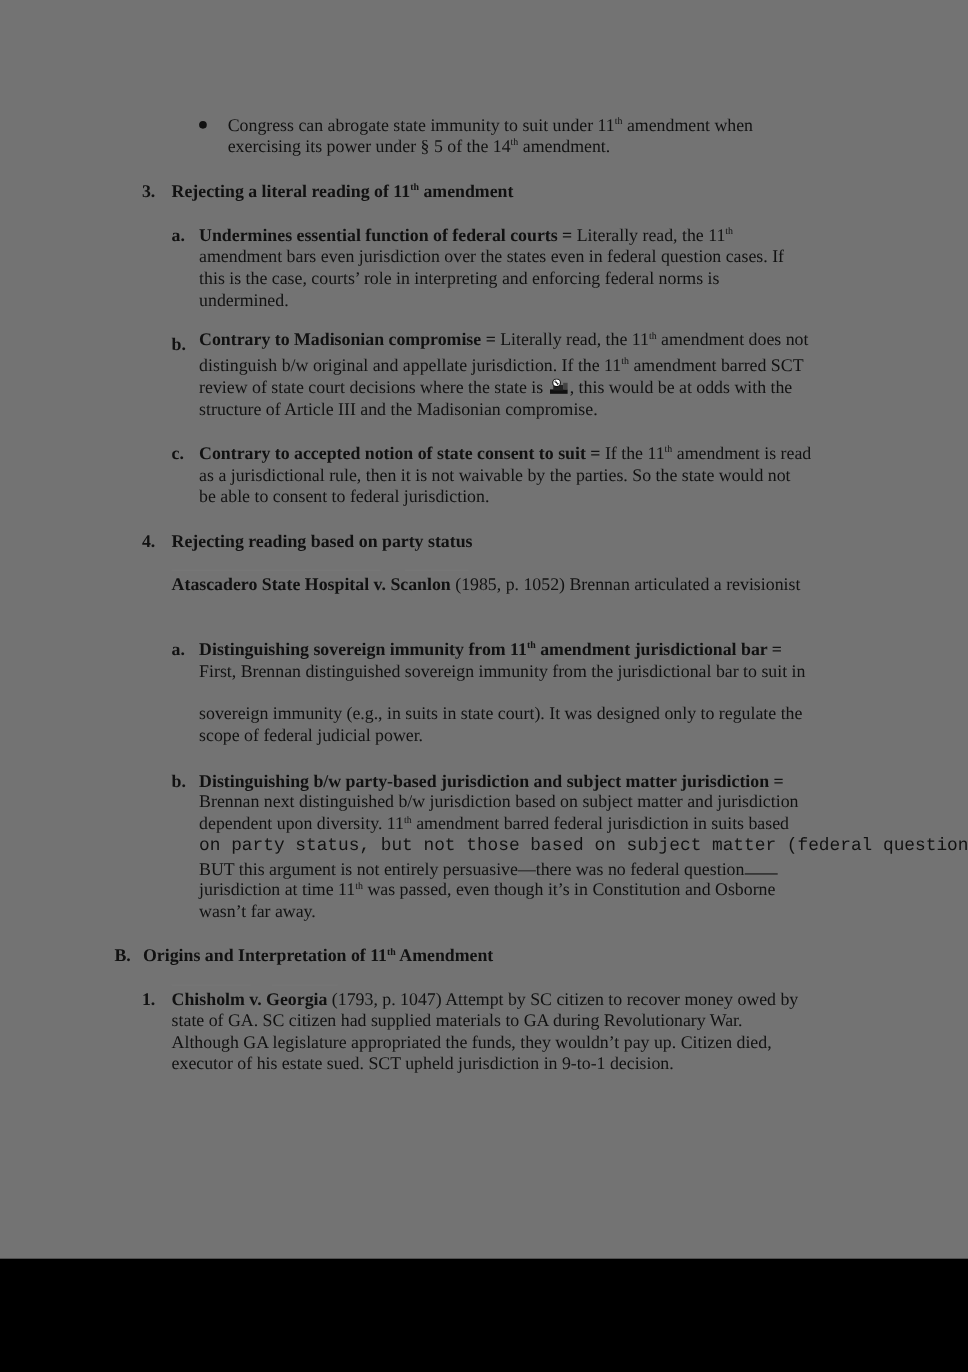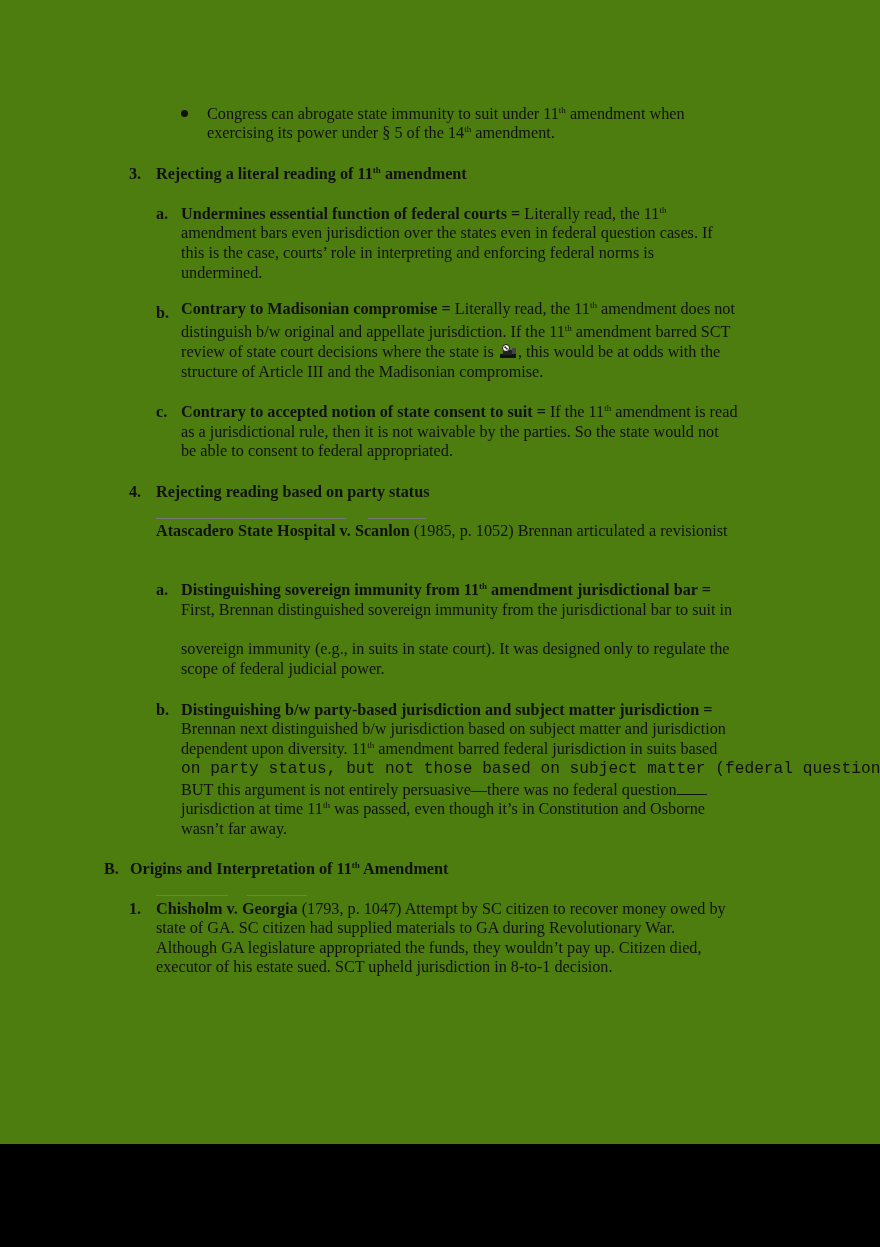--- a/index.html
+++ b/index.html
@@ -1,20 +1,20 @@
 <!DOCTYPE html>
 <html><head>
 <meta charset="utf-8">
 <style>
   html, body { margin: 0; padding: 0; }
   body {
     width: 880px; height: 1247px; background: #ffffff; position: relative; overflow: hidden;
     font-family: "Liberation Serif", "DejaVu Serif", serif; color: #111; font-size: 16px;
   }
-  .page { position: absolute; left: 0; top: 0; width: 880px; height: 1144px; background: #4d7c0f; }
+  .page { position: absolute; left: 0; top: 0; width: 880px; height: 1144px; background: #737373; }
   .bottom-band { position: absolute; left: 0; top: 1144px; width: 880px; height: 103px; background: #000; }
   .line { position: absolute; white-space: nowrap; line-height: 19px; font-size: 16.2px; }
   .b { font-weight: bold; }
   sup { font-size: 9px; line-height: 0; vertical-align: 6px; }
   .marker { position: absolute; font-weight: bold; font-size: 16.2px; line-height: 19px; }
   .bullet { position: absolute; width: 7px; height: 7px; border-radius: 50%; background: #111; }
   .rule { position: absolute; height: 1px; background: #777; }
   .ul-tail { display: inline-block; width: 30px; border-bottom: 1px solid #111; height: 14px; vertical-align: baseline; }
   .ul { }
   .gavel { display: inline-block; width: 20px; height: 15px; vertical-align: -2px; }
@@ -61,21 +61,21 @@
         <rect x="14" y="4" width="4" height="6" fill="#444"></rect>
       </svg><span>, this would be at odds with the</span>
   </div>
   <div class="line" style="left:181px; top:363px;">structure of Article III and the Madisonian compromise.</div>
 
   <div class="marker" style="left:156px; top:403px;">c.</div>
   <div class="line" style="left:181px; top:403px;">
     <span class="b">Contrary to accepted notion of state consent to suit =</span><span> If the 11</span><sup>th</sup><span> amendment is read</span>
   </div>
   <div class="line" style="left:181px; top:423px;">as a jurisdictional rule, then it is not waivable by the parties.  So the state would not</div>
-  <div class="line" style="left:181px; top:442px;">be able to consent to federal appropriated.</div>
+  <div class="line" style="left:181px; top:442px;">be able to consent to federal jurisdiction.</div>
 
   <div class="marker" style="left:129px; top:483px;">4.</div>
   <div class="line b" style="left:156px; top:483px;">Rejecting reading based on party status</div>
 
   <div class="rule" style="left:156px; top:518px; width:190px;"></div>
   <div class="rule" style="left:368px; top:518px; width:58px;"></div>
 
   <div class="line" style="left:156px; top:522px;">
     <span class="b">Atascadero State Hospital v. Scanlon</span><span> (1985, p. 1052)  Brennan articulated a revisionist</span>
   </div>
@@ -110,17 +110,17 @@
 
   <div class="rule" style="left:156px; top:895px; width:72px;"></div>
   <div class="rule" style="left:247px; top:895px; width:60px;"></div>
 
   <div class="marker" style="left:129px; top:900px;">1.</div>
   <div class="line" style="left:156px; top:900px;">
     <span class="b">Chisholm v. Georgia</span><span> (1793, p. 1047)  Attempt by SC citizen to recover money owed by</span>
   </div>
   <div class="line" style="left:156px; top:919px;">state of GA.  SC citizen had supplied materials to GA during Revolutionary War.</div>
   <div class="line" style="left:156px; top:939px;">Although GA legislature appropriated the funds, they wouldn’t pay up.  Citizen died,</div>
-  <div class="line" style="left:156px; top:958px;">executor of his estate sued.  SCT upheld jurisdiction in 8-to-1 decision.</div>
+  <div class="line" style="left:156px; top:958px;">executor of his estate sued.  SCT upheld jurisdiction in 9-to-1 decision.</div>
 
 </div>
 
 <div class="bottom-band"></div>
 
 </body></html>

